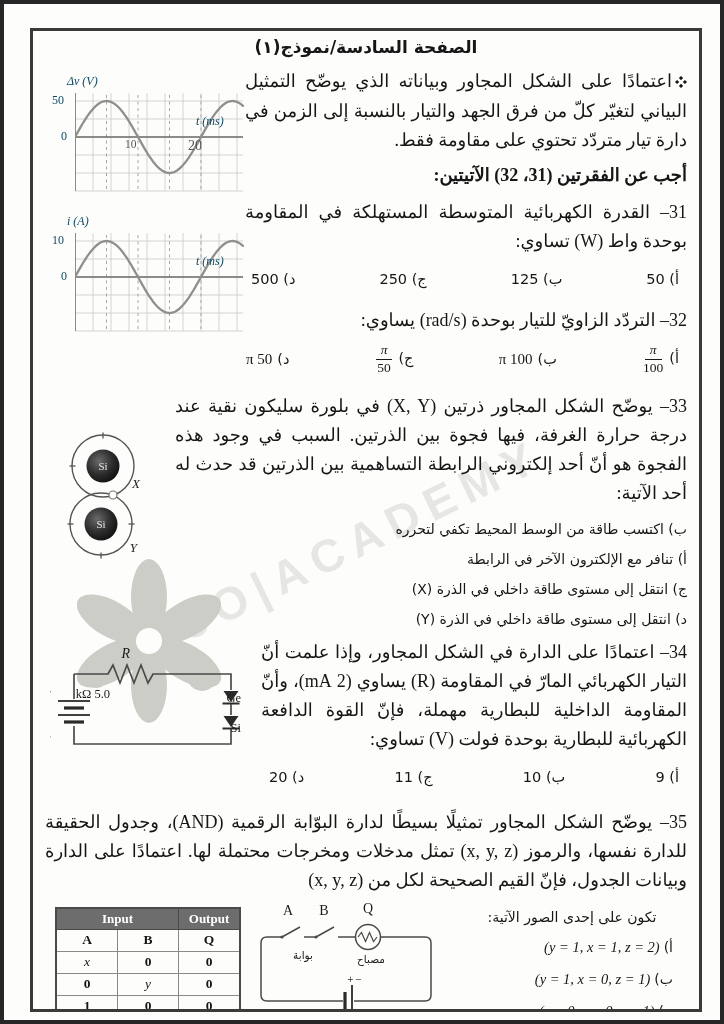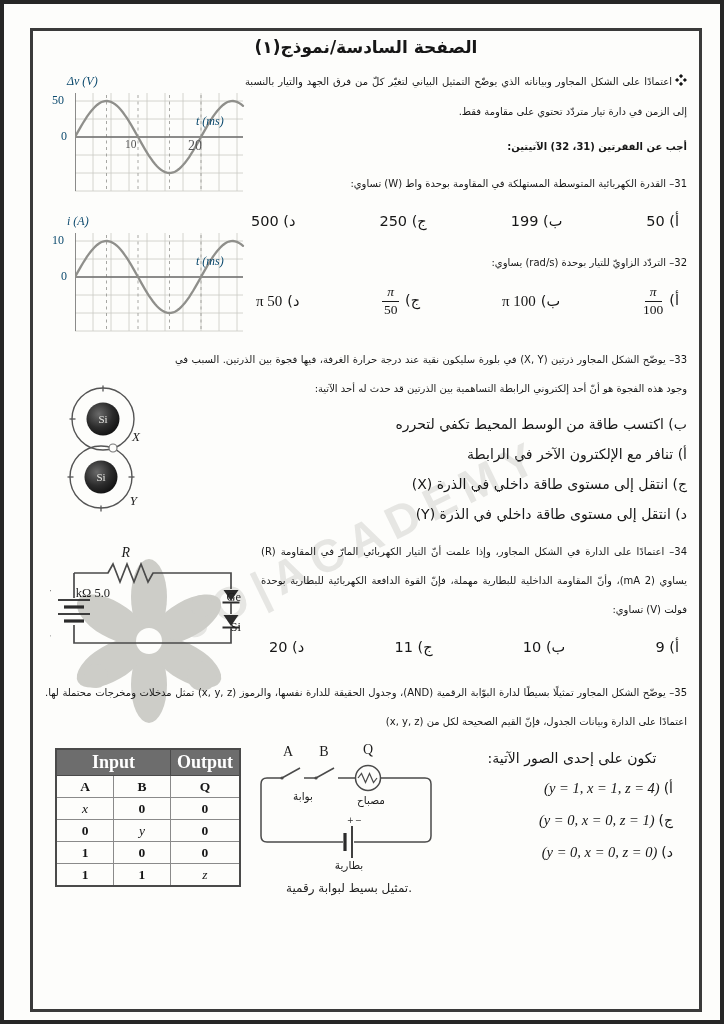--- a/index.html
+++ b/index.html
@@ -5,21 +5,21 @@
   html,body{margin:0;padding:0;background:#e8e8e8;}
   .page{position:relative;width:724px;height:1024px;background:#fdfdfb;border:4px solid #262626;box-sizing:border-box;overflow:hidden;font-family:"DejaVu Sans",sans-serif;color:#161616;}
   .frame{position:absolute;left:26px;top:24px;width:672px;height:984px;border:3px solid #3a3a3a;box-sizing:border-box;padding:4px 12px 6px 12px;direction:rtl;overflow:hidden;}
   .frame > *{position:relative;z-index:1;}
   
   .wm{position:absolute;z-index:0;pointer-events:none;}
   .wm-text{left:150px;top:568px;transform:rotate(-26deg);transform-origin:left center;font-family:"Liberation Sans",sans-serif;font-weight:bold;font-size:46px;letter-spacing:9px;color:rgba(110,110,106,0.16);white-space:nowrap;}
   .wm-flower{left:6px;top:500px;width:220px;height:220px;}
   
   .title{text-align:center;font-weight:bold;font-size:17px;margin:2px 0 10px 0;}
-  .para{margin:0 0 6px 0;font-size:10px;line-height:29px;text-align:justify;}
+  .para{margin:0 0 6px 0;font-size:18px;line-height:29px;text-align:justify;font-family:Liberation Serif, serif;}
   .bold{font-weight:bold;}
   .instr{text-align:right;margin:0 0 8px 0;}
   .clear{clear:both;}
   .sec{margin-bottom:4px;}
   
   .opts{display:flex;justify-content:space-between;align-items:center;font-size:14.5px;padding:2px 8px 2px 6px;margin:2px 0 10px 0;min-height:30px;}
   .opts-31,.opts-32{margin-left:190px;}
   .opts-34{margin-left:218px;}
   .opt{white-space:nowrap;}
   .mathv{font-family:"Liberation Serif",serif;font-size:15px;margin:0 5px;}
@@ -42,21 +42,21 @@
   
   .atoms{float:left;width:124px;margin:32px 6px 0 0;}
   
   .circuit34{float:left;width:210px;margin:6px 6px 0 0;}
   
   .fig-row{display:flex;direction:ltr;gap:10px;align-items:flex-start;margin-top:4px;}
   .tt-wrap{width:186px;padding:6px 0 0 10px;}
   .gate-wrap{width:196px;}
   .caption{font-size:12px;text-align:center;margin-top:5px;color:#222;}
   table.tt{border-collapse:collapse;border:2px solid #4a4a4a;font-family:"Liberation Serif",serif;margin:0 auto;}
-  table.tt th{background:#6d6d6d;color:#fff;font-size:18px;font-weight:bold;padding:2px 6px;border:1px solid #4a4a4a;}
+  table.tt th{background:#6d6d6d;color:#fff;font-size:13px;font-weight:bold;padding:2px 6px;border:1px solid #4a4a4a;}
   table.tt td{border:1px solid #8a8a8a;text-align:center;font-size:13.5px;padding:1px 4px;width:52px;height:19px;font-weight:bold;}
   table.tt td.it{font-style:italic;font-weight:normal;}
   .q35opts{flex:1;direction:rtl;padding-top:2px;}
   .q35prompt{text-align:center;font-size:14px;line-height:28px;margin:0;}
   .mline{line-height:32px;padding-left:4px;padding-right:14px;}
   .mline .math{font-family:"Liberation Serif",serif;font-style:italic;font-size:14.5px;direction:ltr;unicode-bidi:embed;margin:0 4px;}
   .bullet{display:inline-block;margin-left:3px;vertical-align:-1px;}
 </style>
 </head>
 <body>
@@ -158,21 +158,21 @@
               <path fill="#151515" d="M6 0 L8.1 2.1 6 4.2 3.9 2.1Z M2.1 3.9 L4.2 6 2.1 8.1 0 6Z M9.9 3.9 L12 6 9.9 8.1 7.8 6Z M6 7.8 L8.1 9.9 6 12 3.9 9.9Z"></path>
             </svg>
         </span><span>اعتمادًا على الشكل المجاور وبياناته الذي يوضّح التمثيل البياني لتغيّر كلّ من فرق الجهد والتيار بالنسبة إلى الزمن في دارة تيار متردّد تحتوي على مقاومة فقط.</span>
       </p>
       <p class="para bold instr">أجب عن الفقرتين (31، 32) الآتيتين:</p>
 
       <div>
         <p class="para">31– القدرة الكهربائية المتوسطة المستهلكة في المقاومة بوحدة واط (W) تساوي:</p>
         <div class="opts opts-31">
           <span class="opt">أ) 50</span>
-          <span class="opt">ب) 199</span>
+          <span class="opt">ب) 125</span>
           <span class="opt">ج) 250</span>
           <span class="opt">د) 500</span>
         </div>
       </div>
 
       <div>
         <p class="para">32– التردّد الزاويّ للتيار بوحدة (rad/s) يساوي:</p>
         <div class="opts opts-32">
           <span class="opt"><span>أ)</span><span class="frac">
                 <span class="num">π</span>
@@ -318,21 +318,22 @@
             <text x="73" y="14" text-anchor="middle" font-family="Liberation Serif,serif" font-size="14" fill="#1c1c1c">B</text>
             <text x="117" y="12" text-anchor="middle" font-family="Liberation Serif,serif" font-size="14" fill="#1c1c1c">Q</text>
             <text x="52" y="58" text-anchor="middle" font-family="DejaVu Sans,sans-serif" font-size="10.5" fill="#1c1c1c">بوابة</text>
             <text x="120" y="62" text-anchor="middle" font-family="DejaVu Sans,sans-serif" font-size="10.5" fill="#1c1c1c">مصباح</text>
             <text x="98" y="127" text-anchor="middle" font-family="DejaVu Sans,sans-serif" font-size="10.5" fill="#1c1c1c">بطارية</text>
           </svg>
           <div class="caption">تمثيل بسيط لبوابة رقمية.</div>
         </div>
         <div class="q35opts">
           <div class="q35prompt">تكون على إحدى الصور الآتية:</div>
-          <div class="optline mline"><span>أ)</span><span class="math">(y = 1, x = 1, z = 4)</span></div>
+          <div class="optline mline"><span>أ)</span><span class="math">(y = 1, x = 1, z = 2)</span></div>
+          <div class="optline mline"><span>ب)</span><span class="math">(y = 1, x = 0, z = 1)</span></div>
           <div class="optline mline"><span>ج)</span><span class="math">(y = 0, x = 0, z = 1)</span></div>
           <div class="optline mline"><span>د)</span><span class="math">(y = 0, x = 0, z = 0)</span></div>
         </div>
       </div>
     </section>
 
   </div>
 </div>
 
 </body></html>

